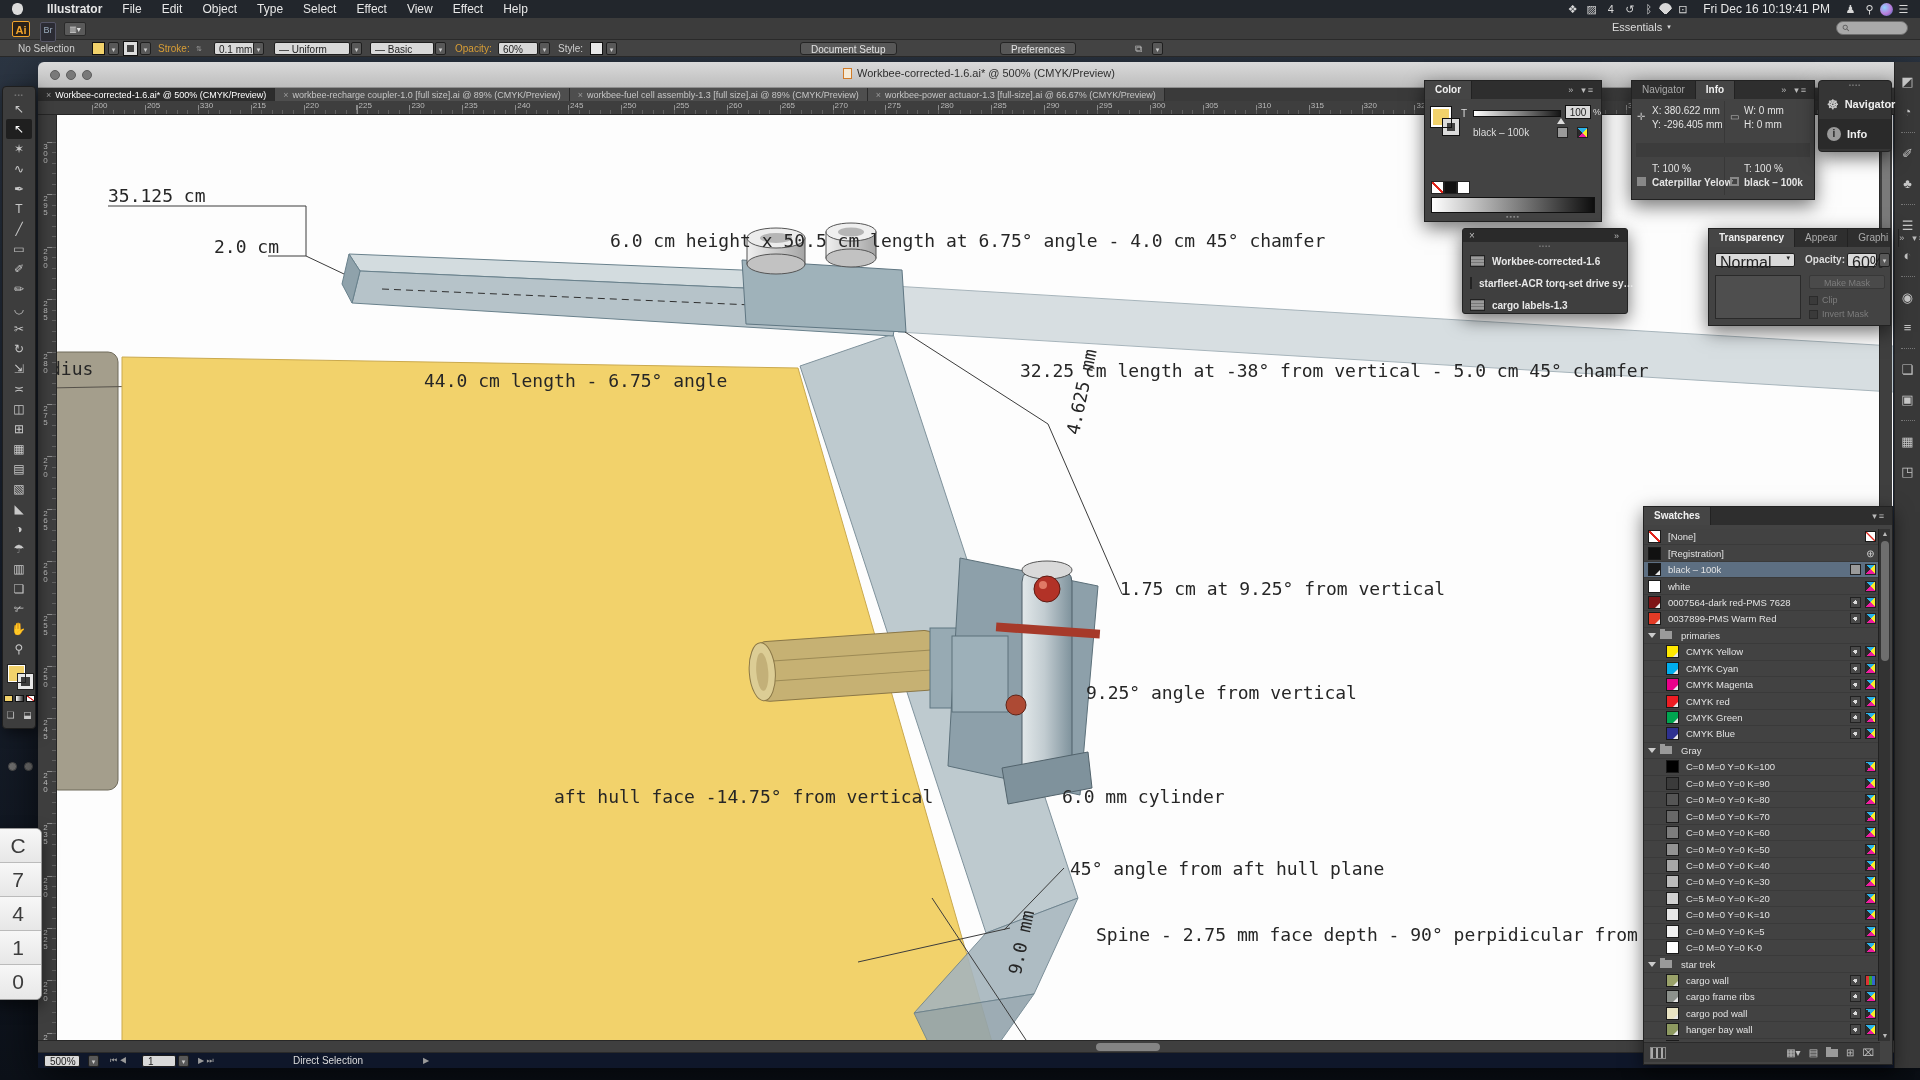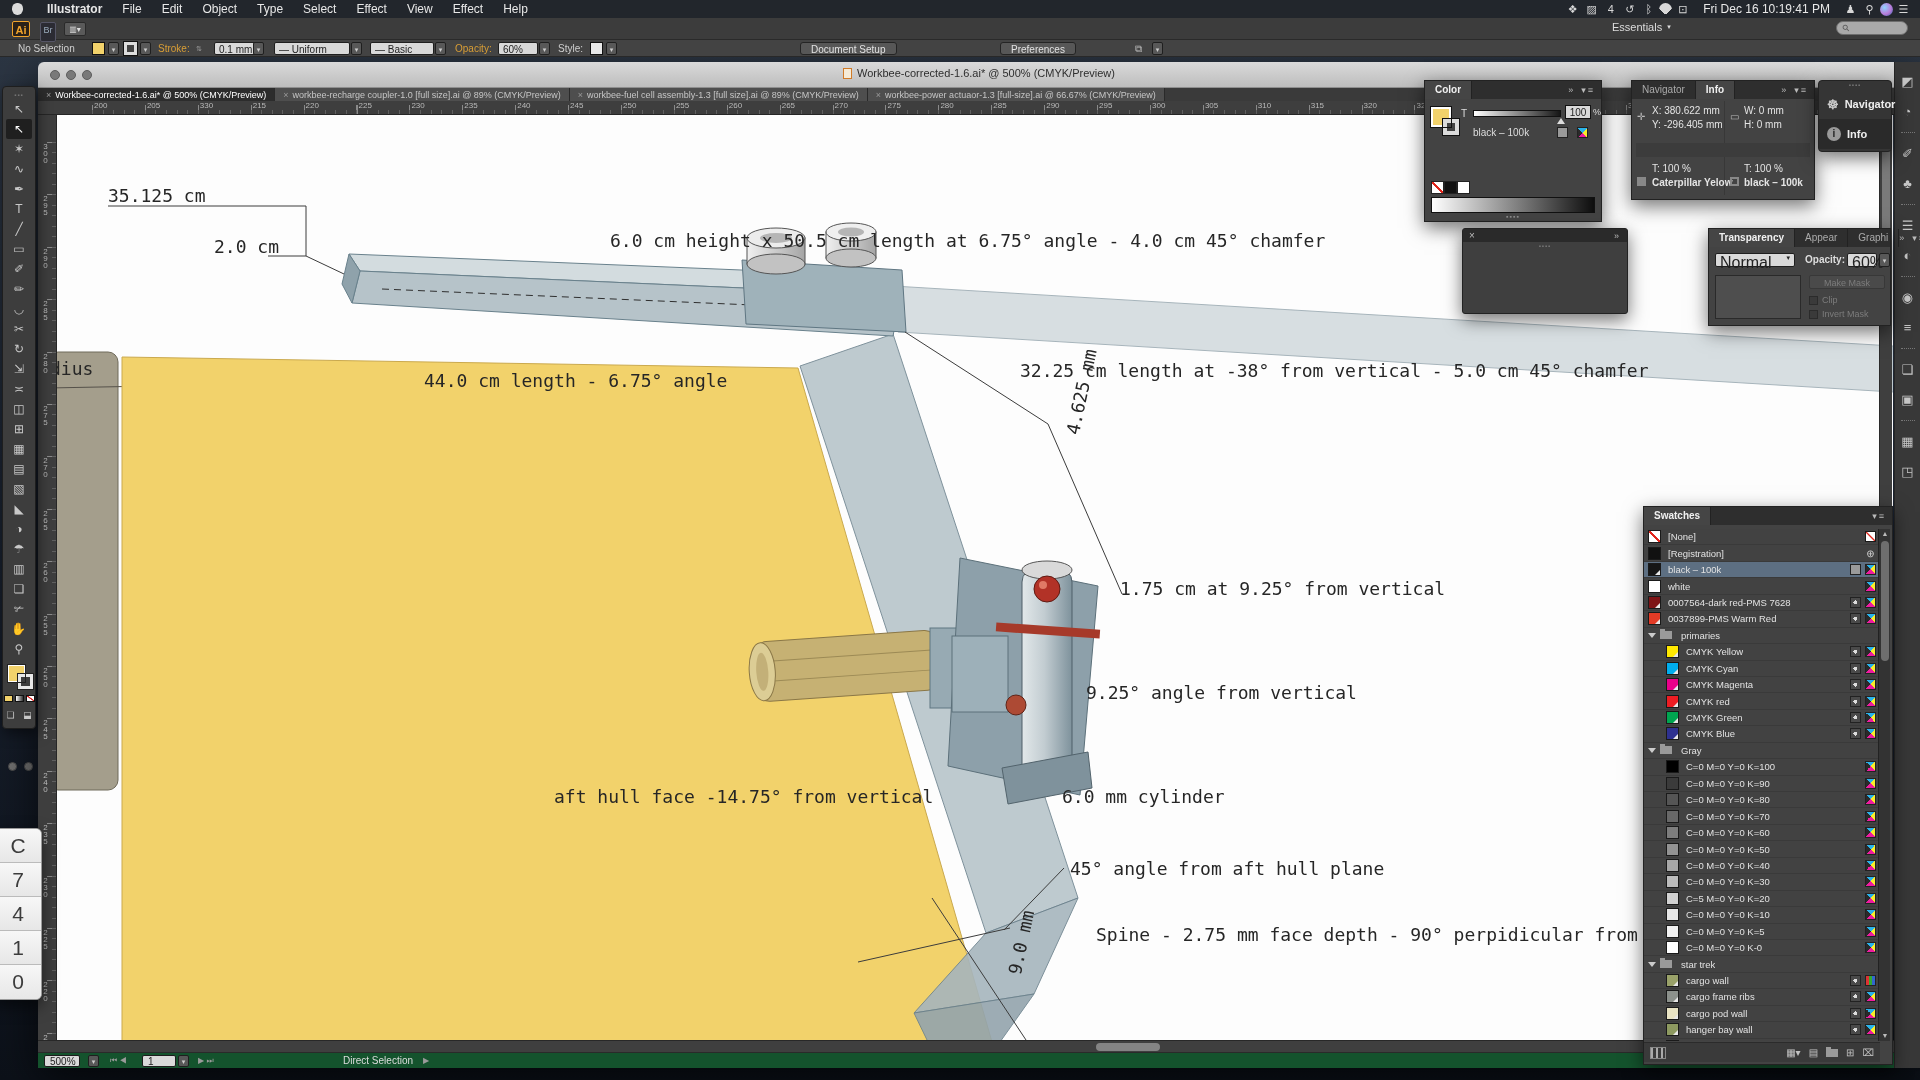--- a/index.html
+++ b/index.html
@@ -63,21 +63,21 @@
     background-image:repeating-linear-gradient(180deg,#606060 0 1px,transparent 1px 10.48px),repeating-linear-gradient(180deg,#8a8a8a 0 1px,transparent 1px 52.4px);
     background-size:4px 100%,9px 100%;background-repeat:no-repeat;background-position:100% 27px,100% 27px;}
   .vnum{position:absolute;left:3px;font-size:8px;color:#b9b9b9;writing-mode:vertical-rl;text-orientation:upright;letter-spacing:-2px;}
   
   #canvas{position:absolute;left:19px;top:53px;width:1836px;height:925px;background:#fdfdfd;overflow:hidden;}
   #drawing{position:absolute;left:0;top:0;}
   .cad{position:absolute;font-family:"DejaVu Sans Mono",monospace;font-size:18px;color:#262626;white-space:nowrap;letter-spacing:0;}
   
   #hscroll{position:absolute;left:0;top:978px;width:1882px;height:12px;background:#3f3f3f;border-top:1px solid #282828;}
   #hthumb{position:absolute;left:1058px;top:2px;width:64px;height:8px;background:#848484;border-radius:4px;}
-  #statusbar{position:absolute;left:0;top:990px;width:1882px;height:16px;background:#14532d;border-top:1px solid #2a2a2a;
+  #statusbar{position:absolute;left:0;top:990px;width:1882px;height:16px;background:#0f172a;border-top:1px solid #2a2a2a;
     color:#ccc;font-size:10px;}
   #statusbar .abs{top:2px;height:12px;line-height:12px;}
   .sfield{background:#d9d9d9;color:#222;border:1px solid #1c1c1c;border-radius:2px;padding:0 5px;}
   .snav{color:#9a9a9a;font-size:8px;}
   
   #toolbar{position:absolute;left:2px;top:86px;width:34px;background:#3d3d3d;border:1px solid #1e1e1e;
     border-radius:4px;z-index:30;padding:4px 0 6px 0;box-shadow:2px 4px 14px rgba(0,0,0,.5);}
   .tool{width:26px;height:20px;margin:0 auto;color:#c9c9c9;font-size:12px;text-align:center;line-height:20px;border-radius:2px;}
   .tool.active{background:#1f1f1f;color:#fff;}
   #tb-fill{width:17px;height:17px;background:var(--hull-yellow,#f2d26b);border:1px solid #fff;outline:1px solid #222;margin:6px 0 0 5px;}
@@ -430,21 +430,21 @@
   <div id="hscroll">
       <div id="hthumb"></div>
     </div>
   <div id="statusbar">
     <span class="abs sfield" style="left:6px;width:36px;">500%</span>
     <span class="abs carr" style="left:50px;">▾</span>
     <span class="abs snav" style="left:72px;">⏮ ◀</span>
     <span class="abs sfield" style="left:104px;width:34px;">1</span>
     <span class="abs carr" style="left:140px;">▾</span>
     <span class="abs snav" style="left:160px;">▶ ⏭</span>
-    <span class="abs" style="left:205px;width:170px;text-align:right;color:#ddd;">Direct Selection</span>
+    <span class="abs" style="left:205px;width:170px;text-align:center;color:#ddd;">Direct Selection</span>
     <span class="abs snav" style="left:385px;">▶</span>
   </div>
 </div>
 
 <div id="vscroll">
     <div class="thumbv"></div>
   </div>
 
 <div id="toolbar">
   <div class="drag-dots">▪▪▪</div>
@@ -577,20 +577,34 @@
     </div>
 </div>
 
 <div class="panel" id="p-docs">
   <div class="phead">
     <span style="padding:0 6px;color:#bbb;">×</span>
     <span class="sp"></span>
     <span class="phicons">»</span>
   </div>
   <div class="drag-dots">▪▪▪▪</div>
+  <div id="doc-rows">
+      <div class="doc-row">
+        <span class="doc-pg"></span>
+        <span>Workbee-corrected-1.6</span>
+      </div>
+      <div class="doc-row">
+        <span class="doc-pg"></span>
+        <span>starfleet-ACR torq-set drive sy…</span>
+      </div>
+      <div class="doc-row">
+        <span class="doc-pg"></span>
+        <span>cargo labels-1.3</span>
+      </div>
+    </div>
 </div>
 
 <div class="panel" id="p-trans">
   <div class="phead">
     <span class="ptab">Transparency</span>
     <span class="ptab dim">Appear</span>
     <span class="ptab dim">Graphi</span>
     <span class="sp"></span>
     <span class="phicons">»</span>
     <span class="phicons">▾≡</span>

